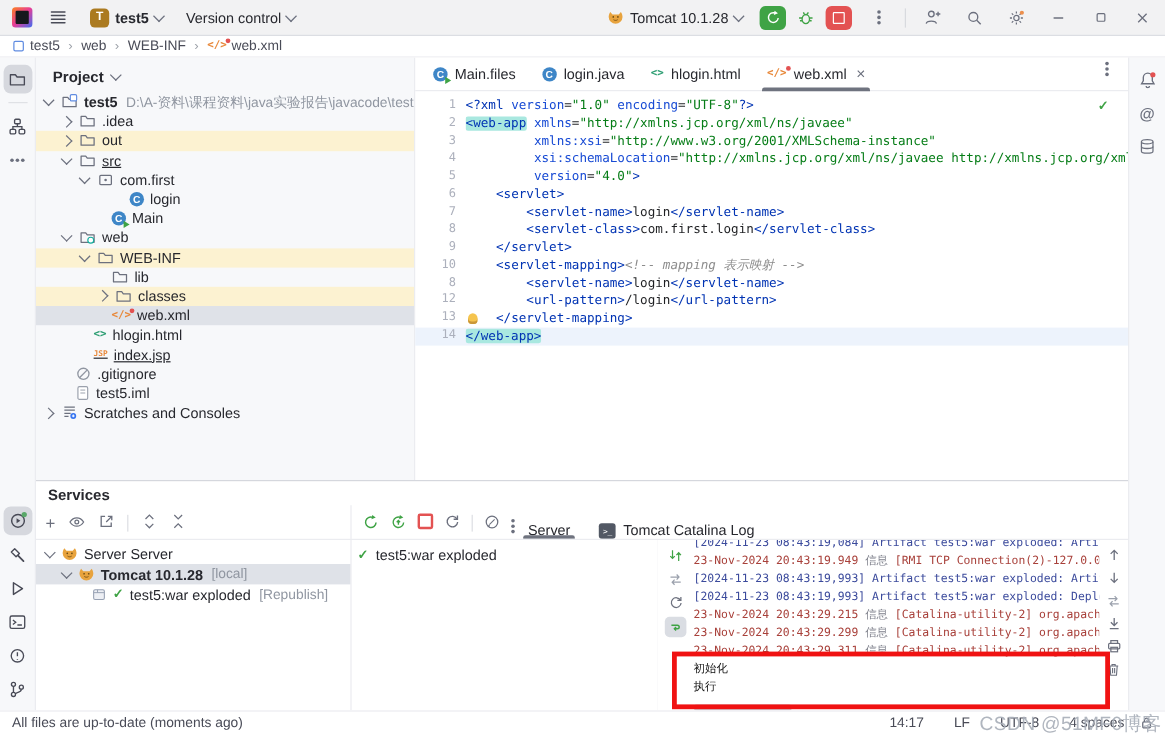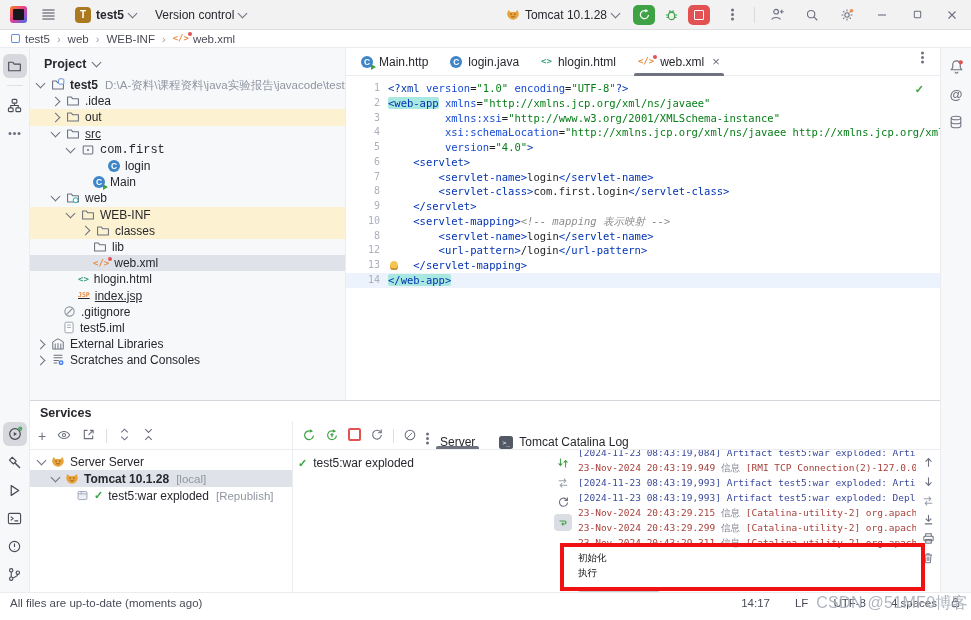--- a/index.html
+++ b/index.html
@@ -403,21 +403,21 @@
         </div>
         <div class="trow" style="padding-left: 21px; text-decoration: underline;">
           <span class="chev "></span>
           <span class="ic">
             <svg xmlns="http://www.w3.org/2000/svg" viewBox="0 0 16 16" width="14" height="14" fill="none" stroke="#6C707E" stroke-width="1.2" stroke-linejoin="round">
               <path d="M1.8 12.5v-9h4.4l1.5 2h6.5v7z"></path>
             </svg>
           </span>
           <span class="tlabel">src</span>
         </div>
-        <div class="trow" style="padding-left: 36px; font-family: Liberation Mono, monospace;">
+        <div class="trow" style="padding-left: 36px;">
           <span class="chev "></span>
           <span class="ic">
             <svg xmlns="http://www.w3.org/2000/svg" viewBox="0 0 16 16" width="14" height="14">
               <rect x="2.5" y="3.5" width="11" height="9" rx="1" fill="none" stroke="#6C707E" stroke-width="1.2"></rect>
               <circle cx="8" cy="8" r="1.2" fill="#6C707E"></circle>
             </svg>
           </span>
           <span class="tlabel">com.first</span>
         </div>
         <div class="trow" style="padding-left: 78px;">
@@ -444,36 +444,36 @@
         </div>
         <div class="trow hl-modified" style="padding-left: 36px;">
           <span class="chev "></span>
           <span class="ic">
             <svg xmlns="http://www.w3.org/2000/svg" viewBox="0 0 16 16" width="14" height="14" fill="none" stroke="#6C707E" stroke-width="1.2" stroke-linejoin="round">
               <path d="M1.8 12.5v-9h4.4l1.5 2h6.5v7z"></path>
             </svg>
           </span>
           <span class="tlabel">WEB-INF</span>
         </div>
+        <div class="trow" style="padding-left: 63px;">
+          <span class="ic">
+            <svg xmlns="http://www.w3.org/2000/svg" viewBox="0 0 16 16" width="14" height="14" fill="none" stroke="#6C707E" stroke-width="1.2" stroke-linejoin="round">
+              <path d="M1.8 12.5v-9h4.4l1.5 2h6.5v7z"></path>
+            </svg>
+          </span>
+          <span class="tlabel">lib</span>
+        </div>
         <div class="trow hl-modified" style="padding-left: 51px;">
           <span class="chev right"></span>
           <span class="ic">
             <svg xmlns="http://www.w3.org/2000/svg" viewBox="0 0 16 16" width="14" height="14" fill="none" stroke="#6C707E" stroke-width="1.2" stroke-linejoin="round">
               <path d="M1.8 12.5v-9h4.4l1.5 2h6.5v7z"></path>
             </svg>
           </span>
           <span class="tlabel">classes</span>
-        </div>
-        <div class="trow" style="padding-left: 63px;">
-          <span class="ic">
-            <svg xmlns="http://www.w3.org/2000/svg" viewBox="0 0 16 16" width="14" height="14" fill="none" stroke="#6C707E" stroke-width="1.2" stroke-linejoin="round">
-              <path d="M1.8 12.5v-9h4.4l1.5 2h6.5v7z"></path>
-            </svg>
-          </span>
-          <span class="tlabel">lib</span>
         </div>
         <div class="trow hl-selected" style="padding-left: 63px;">
           <span class="ic">
             <span class="fic xml">&lt;/&gt;</span>
           </span>
           <span class="tlabel">web.xml</span>
         </div>
         <div class="trow" style="padding-left: 48px;">
           <span class="ic">
             <span class="fic html">&lt;&gt;</span>
@@ -496,30 +496,20 @@
           <span class="tlabel">.gitignore</span>
         </div>
         <div class="trow" style="padding-left: 33px;">
           <span class="ic">
             <svg xmlns="http://www.w3.org/2000/svg" viewBox="0 0 14 16" width="12" height="13">
               <rect x="2" y="1.5" width="10" height="13" rx="1.5" fill="#fff" stroke="#9AA0AC" stroke-width="1.2"></rect>
               <path d="M4.5 5h5M4.5 8h5" stroke="#9AA0AC"></path>
             </svg>
           </span>
           <span class="tlabel">test5.iml</span>
-        </div>
-        <div class="trow" style="padding-left: 6px;">
-          <span class="chev right"></span>
-          <span class="ic">
-            <svg xmlns="http://www.w3.org/2000/svg" viewBox="0 0 16 16" width="14" height="14" fill="none" stroke="#6C707E" stroke-width="1.1">
-              <path d="M2 13.8V5.6L8 2l6 3.6v8.2"></path>
-              <path d="M2 13.8h12M4.8 13.8V7.5M8 13.8V7M11.2 13.8V7.5"></path>
-            </svg>
-          </span>
-          <span class="tlabel">External Libraries</span>
         </div>
         <div class="trow" style="padding-left: 6px;">
           <span class="chev right"></span>
           <span class="ic">
             <svg xmlns="http://www.w3.org/2000/svg" viewBox="0 0 16 16" width="14" height="14" fill="none" stroke="#6C707E" stroke-width="1.2">
               <path d="M3 2.5h10M3 5.5h10M3 8.5h6M3 11.5h4"></path>
               <circle cx="11.5" cy="11" r="2.8" fill="#3574F0" stroke="none"></circle>
               <path d="M10.2 11h2.6M11.5 9.7v2.6" stroke="#fff" stroke-width="1"></path>
             </svg>
           </span>
@@ -527,21 +517,21 @@
         </div>
       </div>
   </div>
 
   <div class="ed">
     <div class="tabs">
         <div class="tab">
           <span class="ic">
             <span class="cic run">C</span>
           </span>
-          <span>Main.http</span>
+          <span>Main.files</span>
         </div>
         <div class="tab">
           <span class="ic">
             <span class="cic">C</span>
           </span>
           <span>login.java</span>
         </div>
         <div class="tab">
           <span class="ic">
             <span class="fic html">&lt;&gt;</span>

